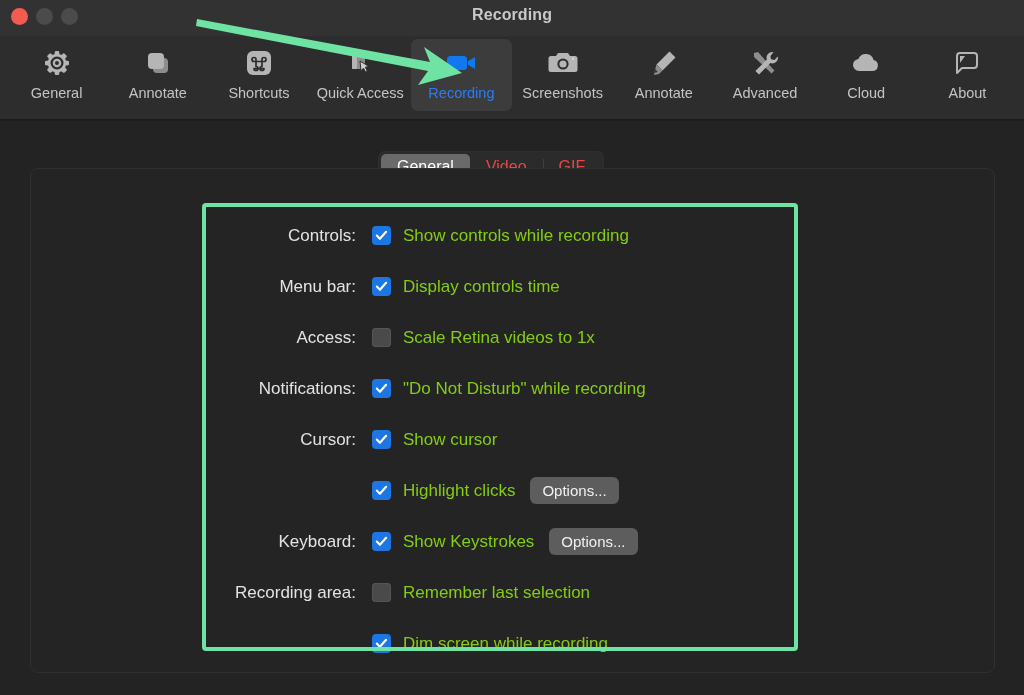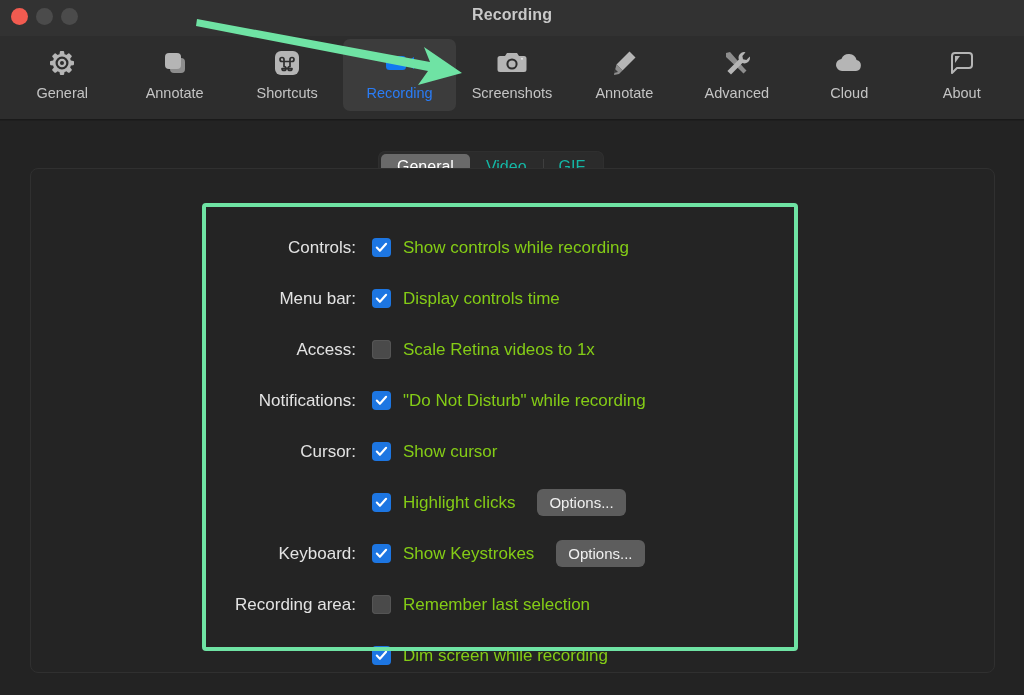--- a/index.html
+++ b/index.html
@@ -113,21 +113,21 @@
     box-shadow: inset 0 0 0 1px #2f2f2f;
   }
   .seg {
     height: 26px;
     padding: 0 16px;
     border-radius: 5px;
     display: flex;
     align-items: center;
     justify-content: center;
     font-size: 16px;
-    color: #14b8a6;
+    color: #ef4444;
     cursor: default;
     position: relative;
   }
   .seg.active {
     background: #6a6a6a;
     color: #ffffff;
   }
   .seg.divider::before {
     content: "";
     position: absolute;
@@ -153,21 +153,21 @@
     width: 596px; height: 448px;
     border: 4px solid #6fe3a4;
     border-radius: 4px;
     pointer-events: none;
     z-index: 30;
   }
 
   
   .form {
     position: absolute;
-    left: 0; top: 222px;
+    left: 0; top: 210px;
     width: 1024px;
     z-index: 20;
   }
   .row {
     display: flex;
     align-items: center;
     height: 51px;
   }
   .row .rlabel {
     width: 372px;
@@ -203,21 +203,21 @@
 
   .cb-label {
     margin-left: 12px;
     font-size: 17px;
     color: #84cc16;
     white-space: nowrap;
     cursor: default;
   }
 
   .opt-btn {
-    margin-left: 22px;
+    margin-left: 15px;
     height: 27px;
     padding: 0 12px;
     background: #5d5d5d;
     border-radius: 6px;
     display: inline-flex;
     align-items: center;
     justify-content: center;
     font-size: 15px;
     color: #f0f0f0;
     white-space: nowrap;
@@ -274,20 +274,30 @@
     <div class="tool">
       <span class="glyph">
         <svg width="30" height="30" viewBox="0 0 30 30">
           <rect x="3" y="3" width="24" height="24" rx="6" fill="#b5b5b5"></rect>
           <path d="M12 11.5a2 2 0 1 0-2 2h10a2 2 0 1 0-2-2v7a2 2 0 1 0 2 2H10a2 2 0 1 0 2-2z" fill="none" stroke="#2d2d2d" stroke-width="1.7" stroke-linejoin="round"></path>
         </svg>
       </span>
       <span class="tlabel">Shortcuts</span>
     </div>
 
+    <div class="tool">
+      <span class="glyph">
+        <svg width="30" height="30" viewBox="0 0 30 30">
+          <path d="M7 5h10a3 3 0 0 1 3 3v10a3 3 0 0 1-3 3H7z" fill="#8d8d8d"></path>
+          <rect x="7" y="5" width="5" height="16" rx="1.5" fill="#b5b5b5"></rect>
+          <path d="M15 13l9 5.5-3.6.7 1.9 3.7-1.9 1-1.9-3.7-2.5 2.6z" fill="#cfcfcf" stroke="#2d2d2d" stroke-width="1"></path>
+        </svg>
+      </span>
+      <span class="tlabel">Quick Access</span>
+    </div>
 
     <div class="tool selected">
       <span class="glyph">
         <svg width="34" height="30" viewBox="0 0 34 30">
           <rect x="3" y="8" width="20" height="14" rx="3.5" fill="#1278f0"></rect>
           <path d="M24 13.3l7-4.3v12l-7-4.3z" fill="#1278f0"></path>
         </svg>
       </span>
       <span class="tlabel">Recording</span>
     </div>

